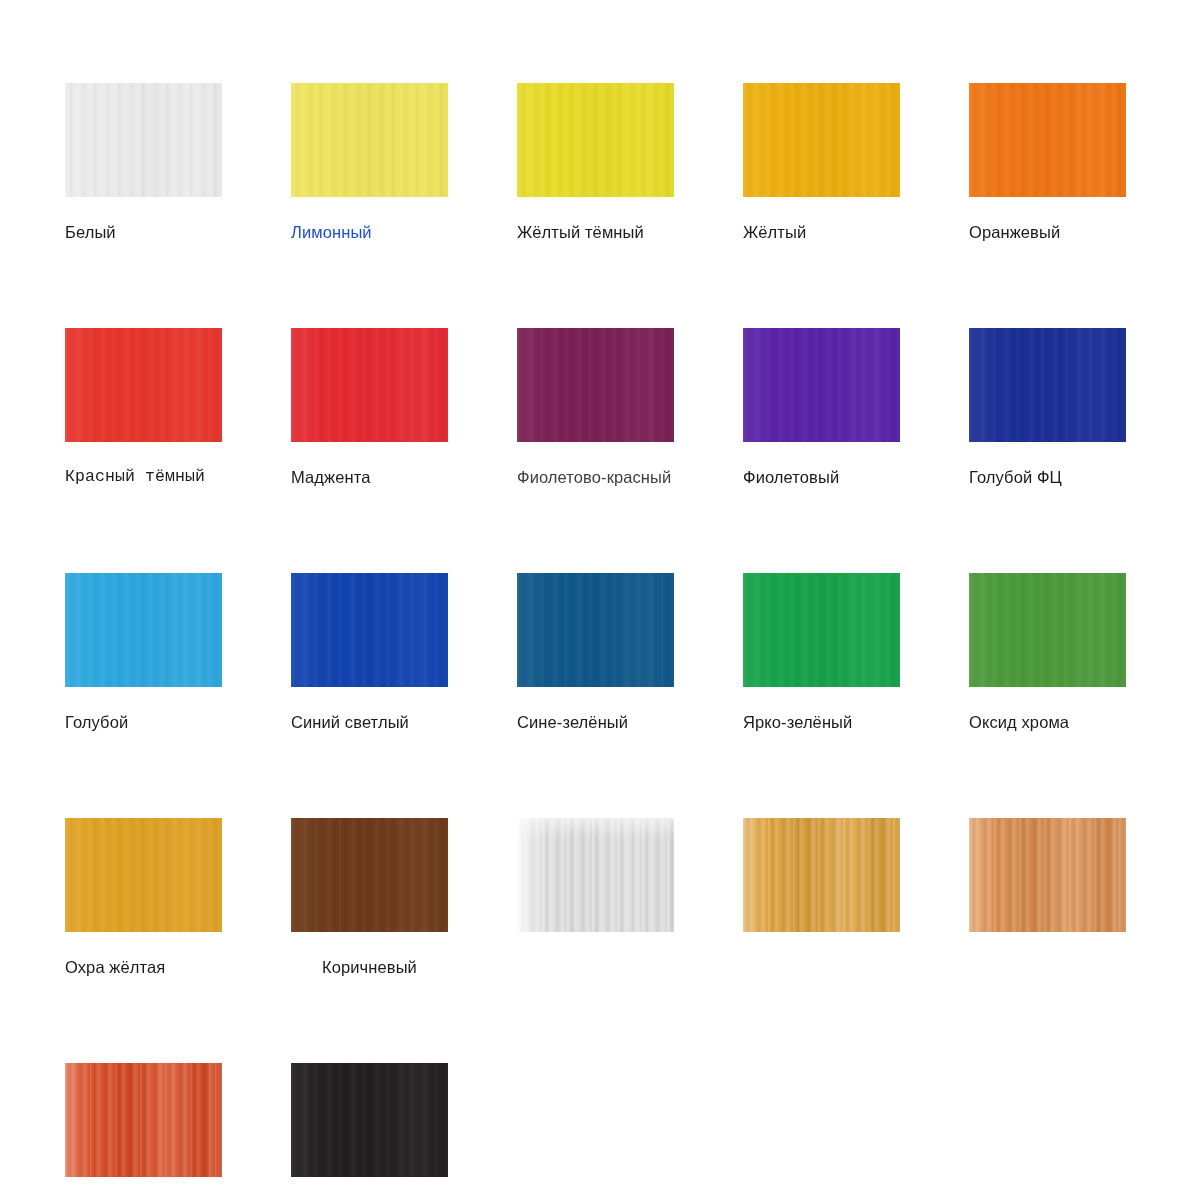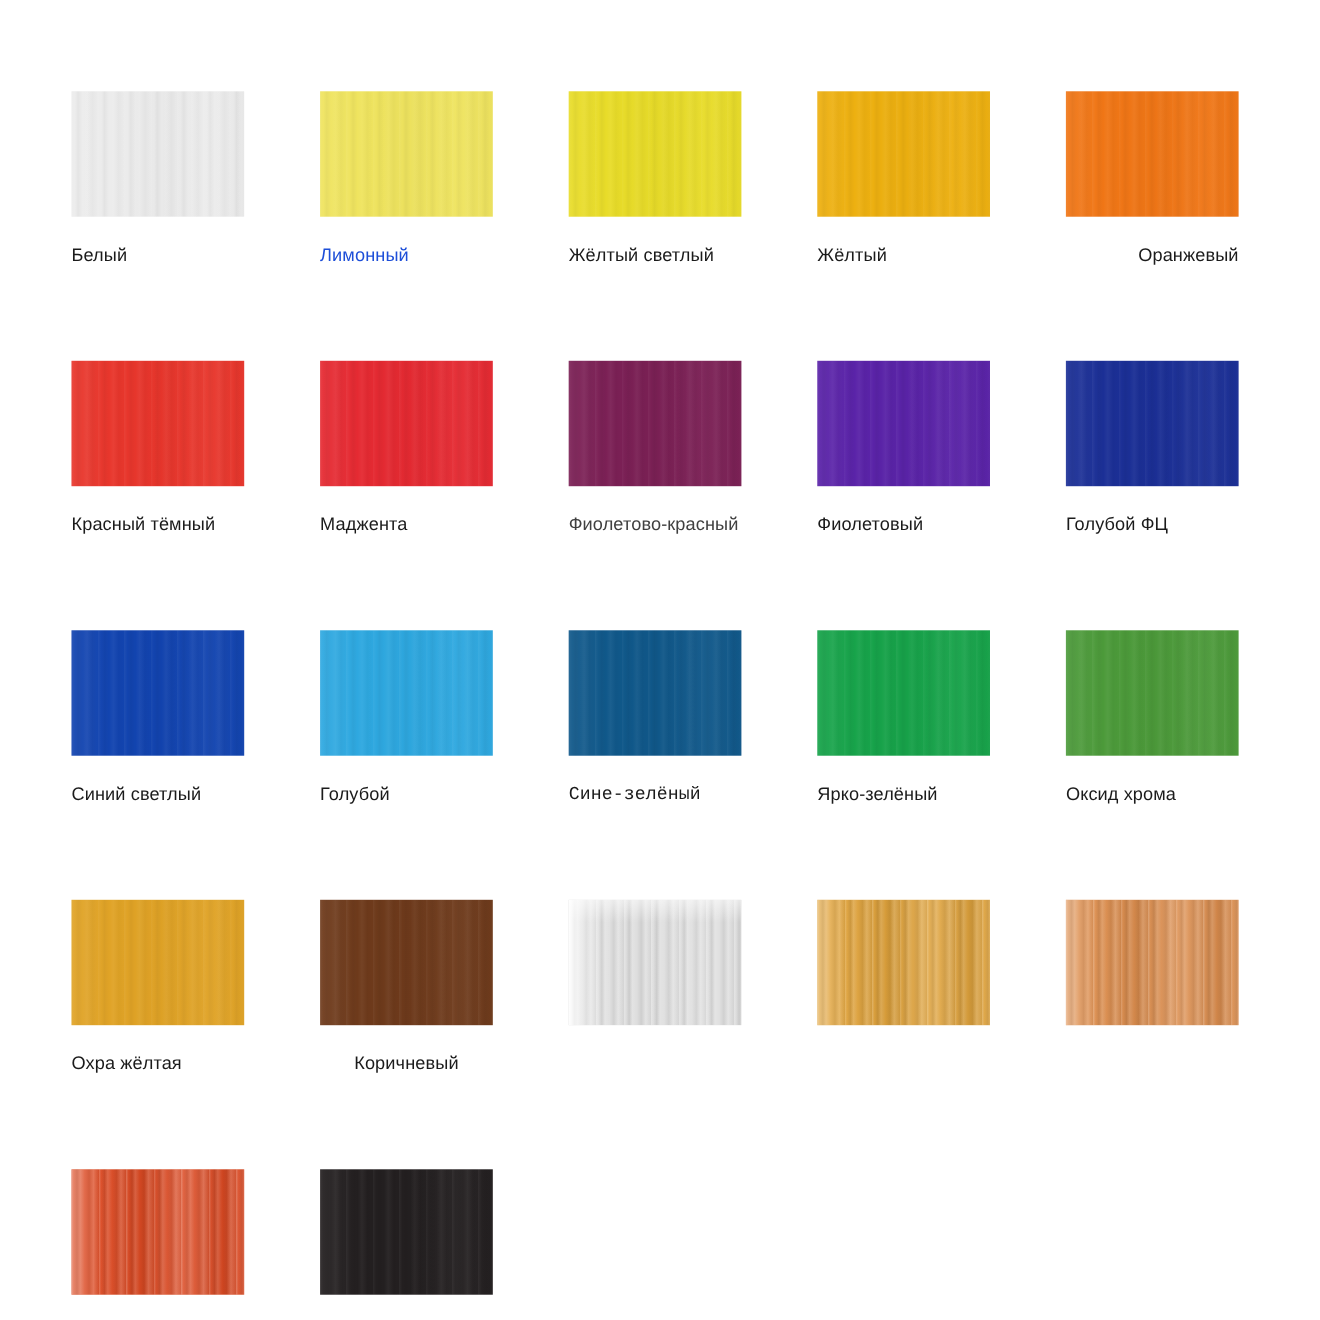--- a/index.html
+++ b/index.html
@@ -146,61 +146,61 @@
       <div class="swatch-cell">
         <div class="swatch-chip" style="background-color: rgb(236, 236, 236);"></div>
         <div class="swatch-label" style="color: rgb(27, 27, 27);">Белый</div>
       </div>
       <div class="swatch-cell">
         <div class="swatch-chip" style="background-color: rgb(239, 228, 95);"></div>
         <div class="swatch-label" style="color: #1d4ed8;">Лимонный</div>
       </div>
       <div class="swatch-cell">
         <div class="swatch-chip" style="background-color: rgb(232, 220, 41);"></div>
-        <div class="swatch-label" style="color: rgb(27, 27, 27);">Жёлтый светлый</div>
+        <div class="swatch-label" style="color: rgb(27, 27, 27);">Жёлтый тёмный</div>
       </div>
       <div class="swatch-cell">
         <div class="swatch-chip" style="background-color: rgb(237, 176, 16);"></div>
         <div class="swatch-label" style="color: rgb(27, 27, 27);">Жёлтый</div>
       </div>
       <div class="swatch-cell">
         <div class="swatch-chip" style="background-color: rgb(240, 118, 22);"></div>
-        <div class="swatch-label" style="color: rgb(27, 27, 27); text-align: right;">Оранжевый</div>
+        <div class="swatch-label" style="color: rgb(27, 27, 27);">Оранжевый</div>
       </div>
       <div class="swatch-cell">
         <div class="swatch-chip" style="background-color: rgb(232, 54, 44);"></div>
-        <div class="swatch-label" style="color: rgb(27, 27, 27);">Красный тёмный</div>
+        <div class="swatch-label" style="color: rgb(27, 27, 27); font-family: Liberation Mono, monospace;">Красный тёмный</div>
       </div>
       <div class="swatch-cell">
         <div class="swatch-chip" style="background-color: rgb(229, 42, 50);"></div>
         <div class="swatch-label" style="color: rgb(27, 27, 27);">Маджента</div>
       </div>
       <div class="swatch-cell">
         <div class="swatch-chip" style="background-color: rgb(123, 32, 85);"></div>
         <div class="swatch-label" style="color: #404040;">Фиолетово-красный</div>
       </div>
       <div class="swatch-cell">
         <div class="swatch-chip" style="background-color: rgb(90, 35, 168);"></div>
         <div class="swatch-label" style="color: rgb(27, 27, 27);">Фиолетовый</div>
       </div>
       <div class="swatch-cell">
         <div class="swatch-chip" style="background-color: rgb(27, 47, 150);"></div>
         <div class="swatch-label" style="color: rgb(27, 27, 27);">Голубой ФЦ</div>
       </div>
       <div class="swatch-cell">
+        <div class="swatch-chip" style="background-color: rgb(46, 168, 224);"></div>
+        <div class="swatch-label" style="color: rgb(27, 27, 27);">Голубой</div>
+      </div>
+      <div class="swatch-cell">
         <div class="swatch-chip" style="background-color: rgb(18, 68, 176);"></div>
         <div class="swatch-label" style="color: rgb(27, 27, 27);">Синий светлый</div>
       </div>
       <div class="swatch-cell">
-        <div class="swatch-chip" style="background-color: rgb(46, 168, 224);"></div>
-        <div class="swatch-label" style="color: rgb(27, 27, 27);">Голубой</div>
-      </div>
-      <div class="swatch-cell">
         <div class="swatch-chip" style="background-color: rgb(16, 88, 138);"></div>
-        <div class="swatch-label" style="color: rgb(27, 27, 27); font-family: Liberation Mono, monospace;">Сине-зелёный</div>
+        <div class="swatch-label" style="color: rgb(27, 27, 27);">Сине-зелёный</div>
       </div>
       <div class="swatch-cell">
         <div class="swatch-chip" style="background-color: rgb(23, 163, 74);"></div>
         <div class="swatch-label" style="color: rgb(27, 27, 27);">Ярко-зелёный</div>
       </div>
       <div class="swatch-cell">
         <div class="swatch-chip" style="background-color: rgb(76, 154, 58);"></div>
         <div class="swatch-label" style="color: rgb(27, 27, 27);">Оксид хрома</div>
       </div>
       <div class="swatch-cell">

